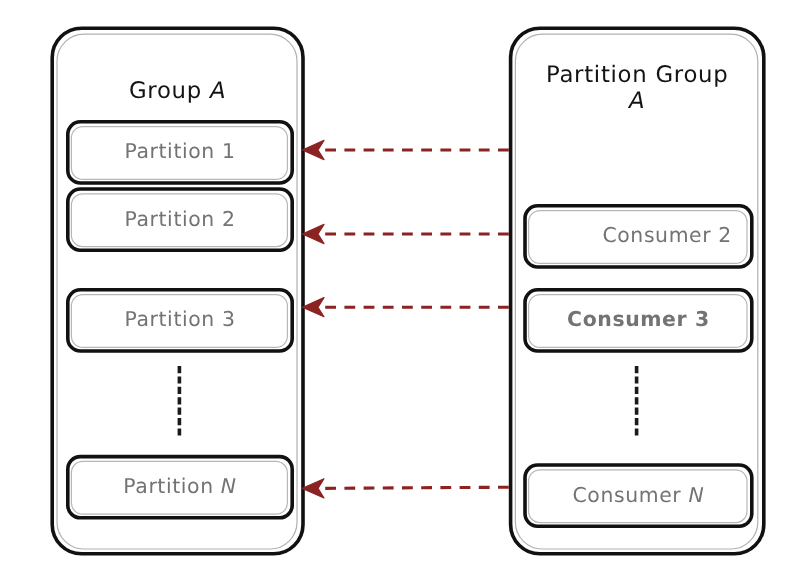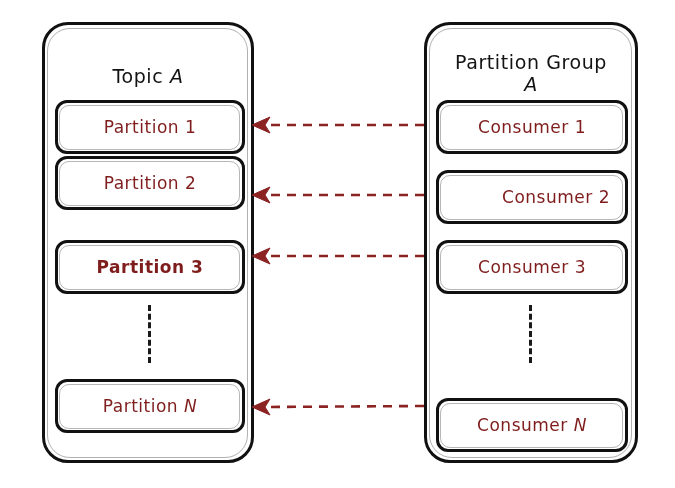--- a/index.html
+++ b/index.html
@@ -69,21 +69,21 @@
   }
   .item-box::after {
     content: "";
     position: absolute;
     left: 1px; top: 2px; right: 2px; bottom: 1px;
     border: 1px solid rgba(17,17,17,0.3);
     border-radius: 10px;
     pointer-events: none;
   }
   .item-label {
-    color: #7f1d1d;
+    color: #737373;
     font-size: 17px;
     letter-spacing: 0.5px;
     white-space: nowrap;
     font-family: "DejaVu Sans", sans-serif;
   }
   .item-label .italic-n { font-style: italic; }
 
   
   .col-left  { left: 52px;  width: 190px; height: 54px; }
   
@@ -111,81 +111,75 @@
     pointer-events: none;
   }
 </style>
 </head>
 <body>
 
 <div id="canvas">
 
   <div class="panel" id="panel-topic">
     <div class="panel-title" id="topic-title">
-      <span>Topic</span>
+      <span>Group</span>
       <span class="title-italic">A</span>
     </div>
 
     <div class="item-box col-left row1" style="left:10px;top:75px;">
       <span class="item-label">
         <span>Partition</span>
         <span>1</span>
       </span>
     </div>
 
     <div class="item-box col-left row2" style="left:10px;top:131px;">
       <span class="item-label">
         <span>Partition</span>
         <span>2</span>
       </span>
     </div>
 
-    <div class="item-box col-left row3" style="left:10px;top:215px;font-weight:bold;">
+    <div class="item-box col-left row3" style="left:10px;top:215px;">
       <span class="item-label">
         <span>Partition</span>
         <span>3</span>
       </span>
     </div>
 
     <div class="item-box col-left rowN" style="left:10px;top:354px;">
       <span class="item-label">
         <span>Partition</span>
         <span class="italic-n">N</span>
       </span>
     </div>
   </div>
 
   <div class="panel" id="panel-group">
     <div class="panel-title" id="group-title">
       <span>Partition Group</span><br>
       <span class="title-italic">A</span>
     </div>
 
-    <div class="item-box col-right row1" style="left:9px;top:75px;">
-      <span class="item-label">
-        <span>Consumer</span>
-        <span>1</span>
-      </span>
-    </div>
 
     <div class="item-box col-right row2" style="left:9px;top:145px;padding-left:48px;">
       <span class="item-label">
         <span>Consumer</span>
         <span>2</span>
       </span>
     </div>
 
-    <div class="item-box col-right row3" style="left:9px;top:215px;">
+    <div class="item-box col-right row3" style="left:9px;top:215px;font-weight:bold;">
       <span class="item-label">
         <span>Consumer</span>
         <span>3</span>
       </span>
     </div>
 
-    <div class="item-box col-right rowN" style="left:9px;top:361px;margin-top:12px;">
+    <div class="item-box col-right rowN" style="left:9px;top:361px;">
       <span class="item-label">
         <span>Consumer</span>
         <span class="italic-n">N</span>
       </span>
     </div>
   </div>
 
   <div class="ellipsis" id="ellipsis-left"></div>
   <div class="ellipsis" id="ellipsis-right"></div>
 

